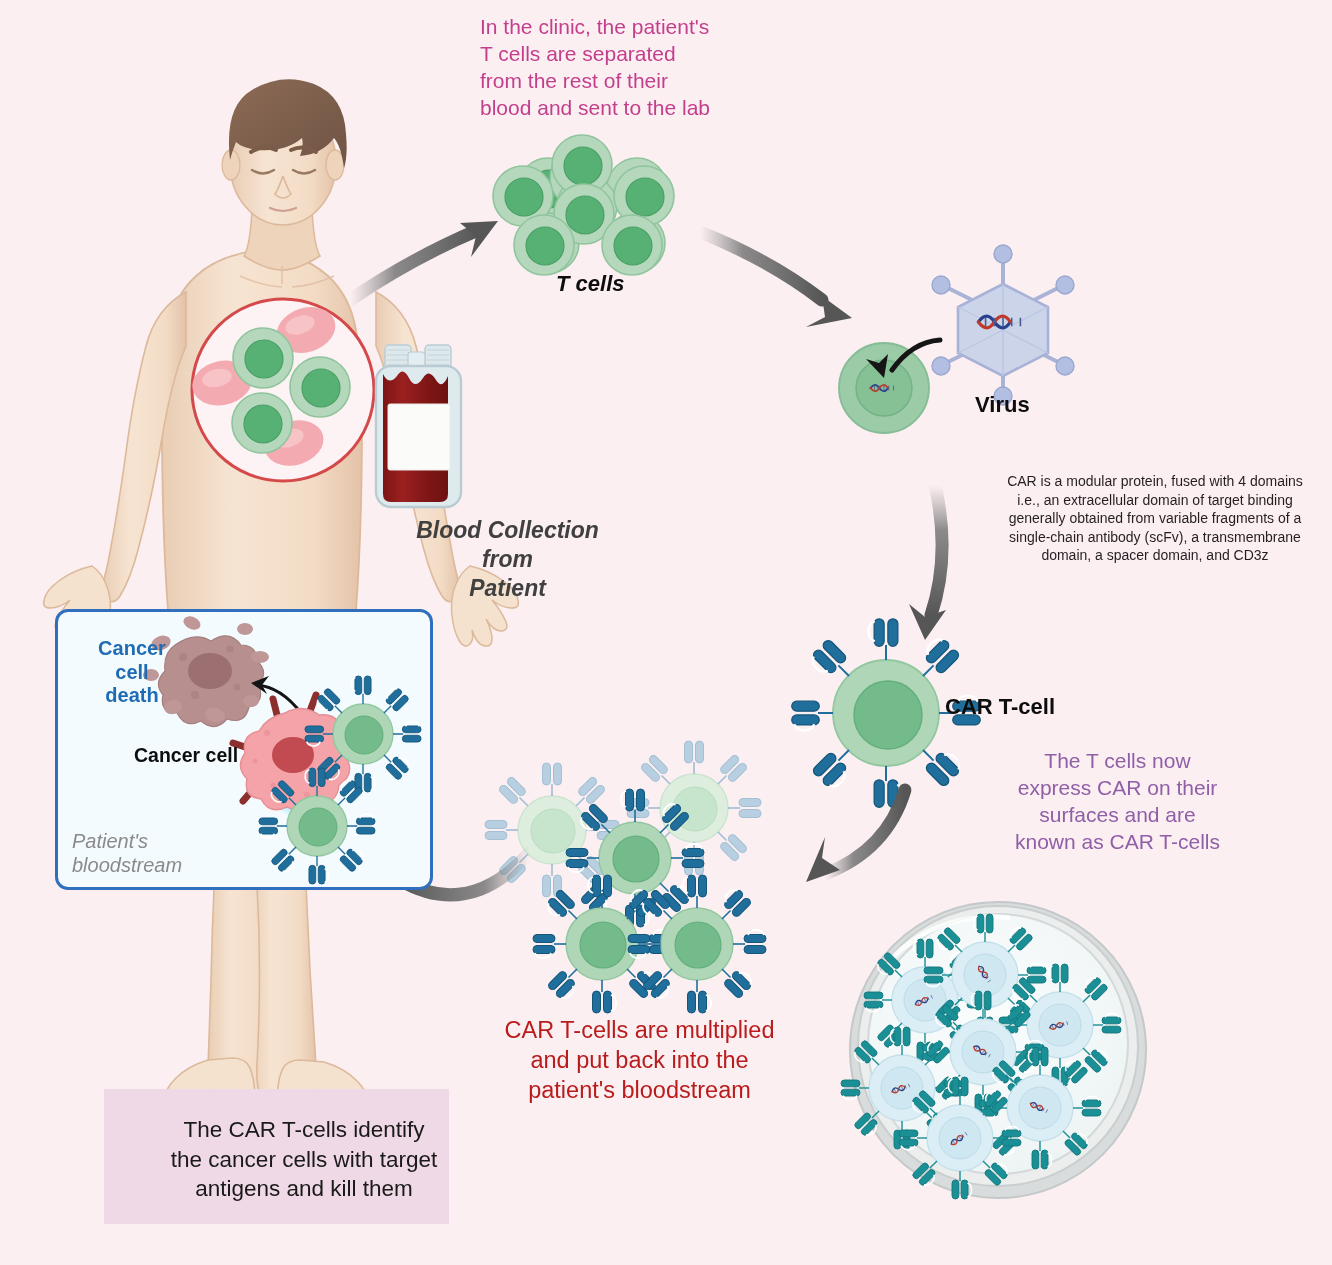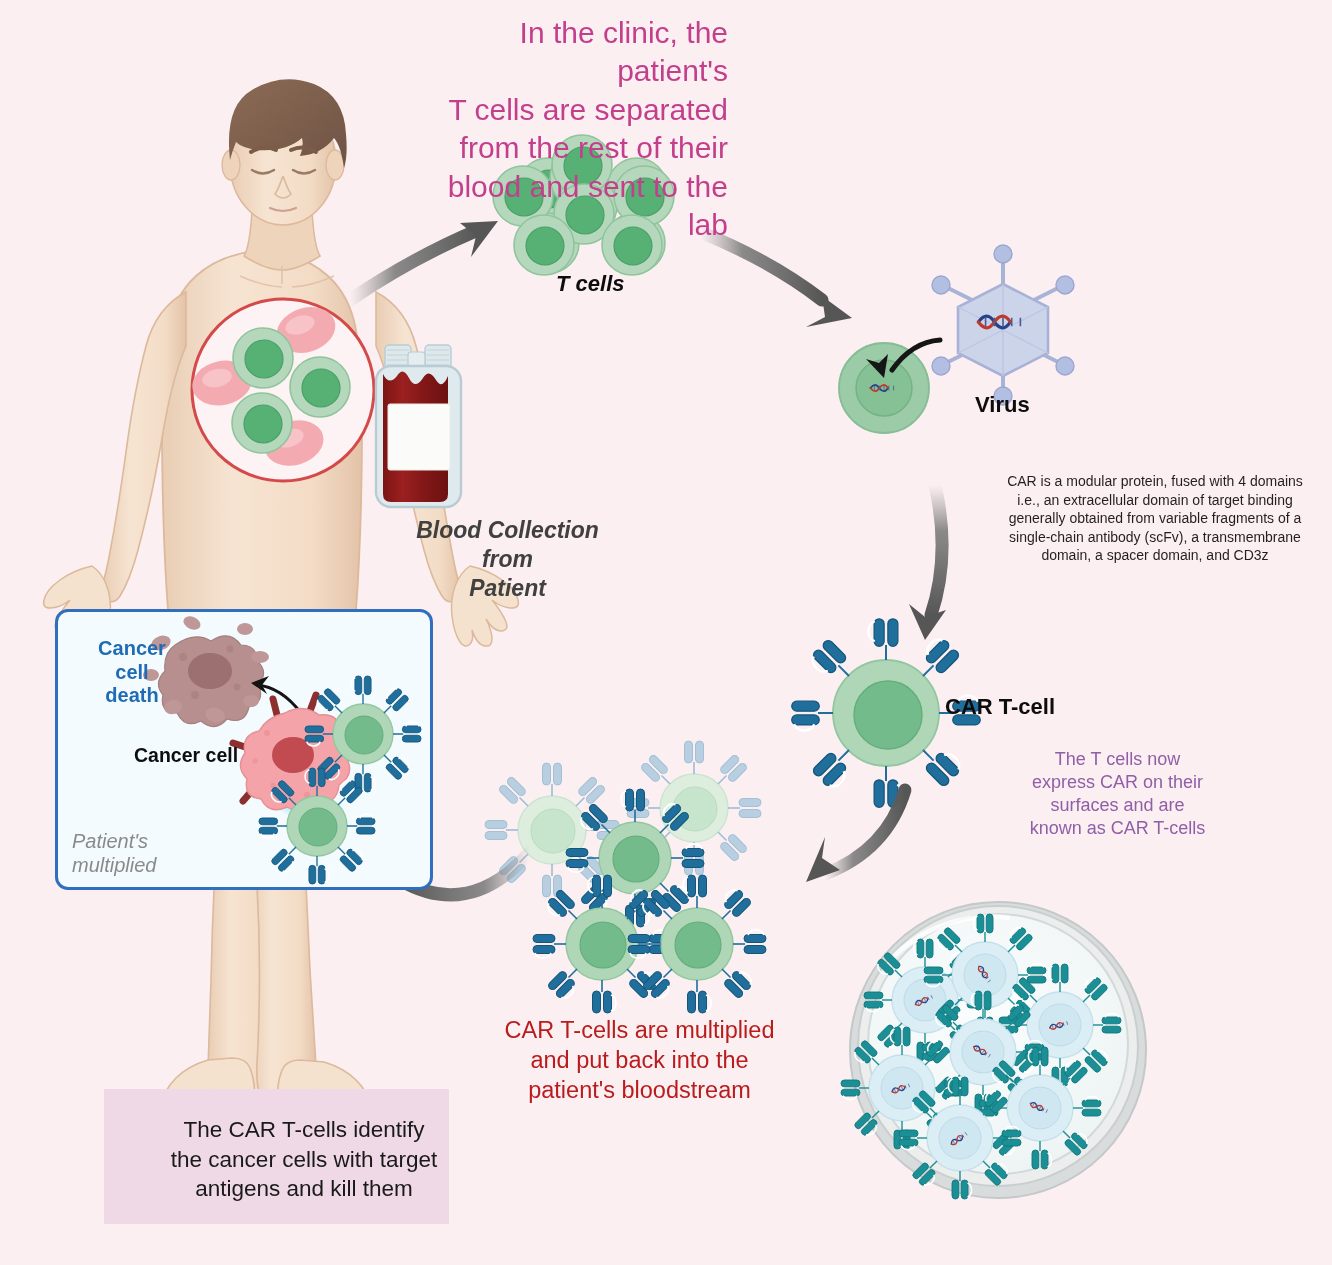--- a/index.html
+++ b/index.html
@@ -10,34 +10,34 @@
     font-family:"Liberation Sans", sans-serif;
     overflow:hidden;
     position:relative;
   }
   #stage{position:absolute;left:0;top:0;width:1332px;height:1265px;}
   .abs{position:absolute;}
   .txt{white-space:pre-line;line-height:1.28;}
 
   
   .cap-clinic{
-    left:428px;top:14px;width:300px;
-    text-align:right;color:#c33f8c;font-size:30px;
+    left:480px;top:14px;width:300px;
+    text-align:left;color:#c33f8c;font-size:21px;
   }
   .cap-viral{
     left:1000px;top:277px;width:320px;
     text-align:center;color:#118d7e;font-size:23.5px;
   }
   .cap-car-def{
     left:995px;top:472px;width:320px;
     text-align:center;color:#231f20;font-size:14px;line-height:1.33;
   }
   .cap-express{
     left:985px;top:748px;width:265px;
-    text-align:center;color:#8f5fa8;font-size:18px;
+    text-align:center;color:#8f5fa8;font-size:21px;
   }
   .cap-multiplied{
     left:487px;top:1015px;width:305px;
     text-align:center;color:#b91c1c;font-size:23.5px;
   }
 
   .lbl{font-weight:bold;color:#0d0d0d;}
   .lbl-tcells{left:556px;top:271px;font-size:22px;font-style:italic;}
   .lbl-virus{left:975px;top:392px;font-size:22px;}
   .lbl-cart{left:945px;top:694px;font-size:22px;}
@@ -648,21 +648,21 @@
 <div class="abs txt lbl-blood">Blood Collection from
 Patient</div>
 
 <div class="abs txt lbl-ccdeath">Cancer
 cell
 death</div>
 
 <div class="abs lbl-cancercell">Cancer cell</div>
 
 <div class="abs txt lbl-bloodstream">Patient's
-multiplied</div>
+bloodstream</div>
 
 <div class="abs pink-box">
   <div class="inner txt">The CAR T-cells identify
 the cancer cells with target
 antigens and kill them</div>
 </div>
 
 </div>
 
 </body></html>

